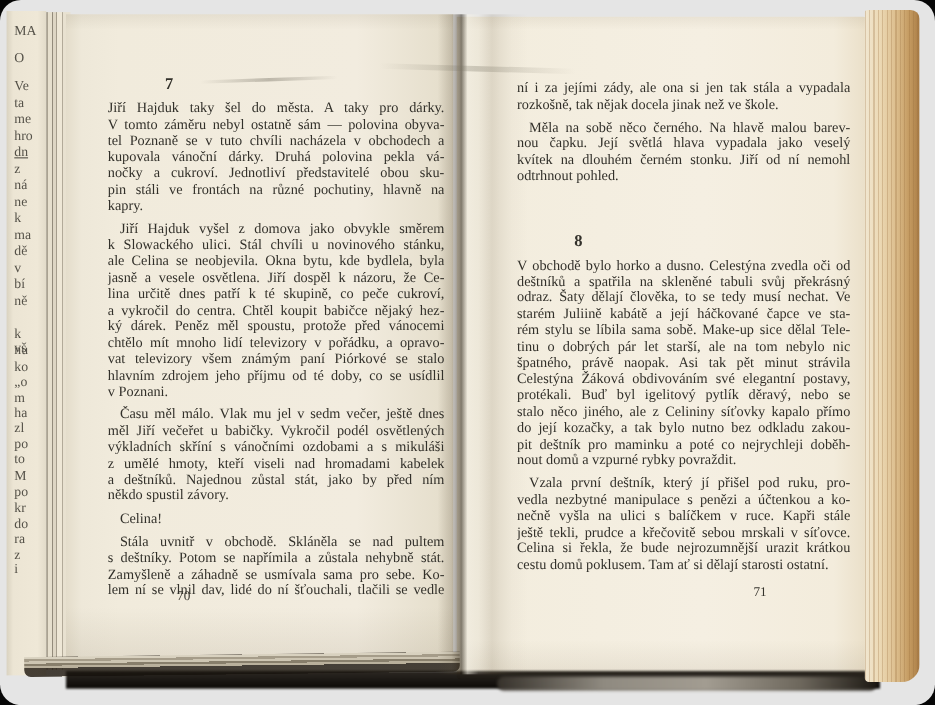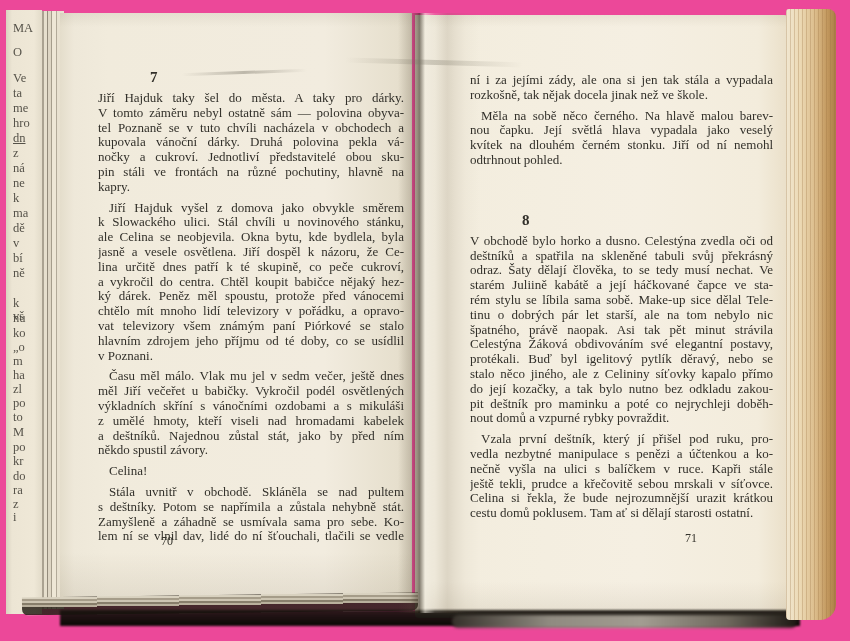--- a/index.html
+++ b/index.html
@@ -2,21 +2,21 @@
 <html><head>
 <meta charset="utf-8">
 <style>
   html, body { margin: 0; padding: 0; }
   body {
     width: 850px; height: 641px;
     background: #060606;
     font-family: "Liberation Serif", "DejaVu Serif", serif;
     overflow: hidden;
   }
-  .scene { position: relative; width: 850px; height: 641px; background: #ec4899; overflow: hidden; }
+  .scene { position: relative; width: 850px; height: 641px; background: #e5e5e5; overflow: hidden; border-radius: 19px; }
 
   
   .under-strip {
     position: absolute; left: 6px; top: 10px; width: 36px; height: 604px;
     background: linear-gradient(90deg, #d9d2c0 0, #ece5d4 6px, #efe8d7 28px, #e2dbc9 36px);
   }
   .frag {
     position: absolute; left: 7px;
     font-size: 12.5px; line-height: 13px; color: #45423a;
     white-space: nowrap; opacity: .9;

